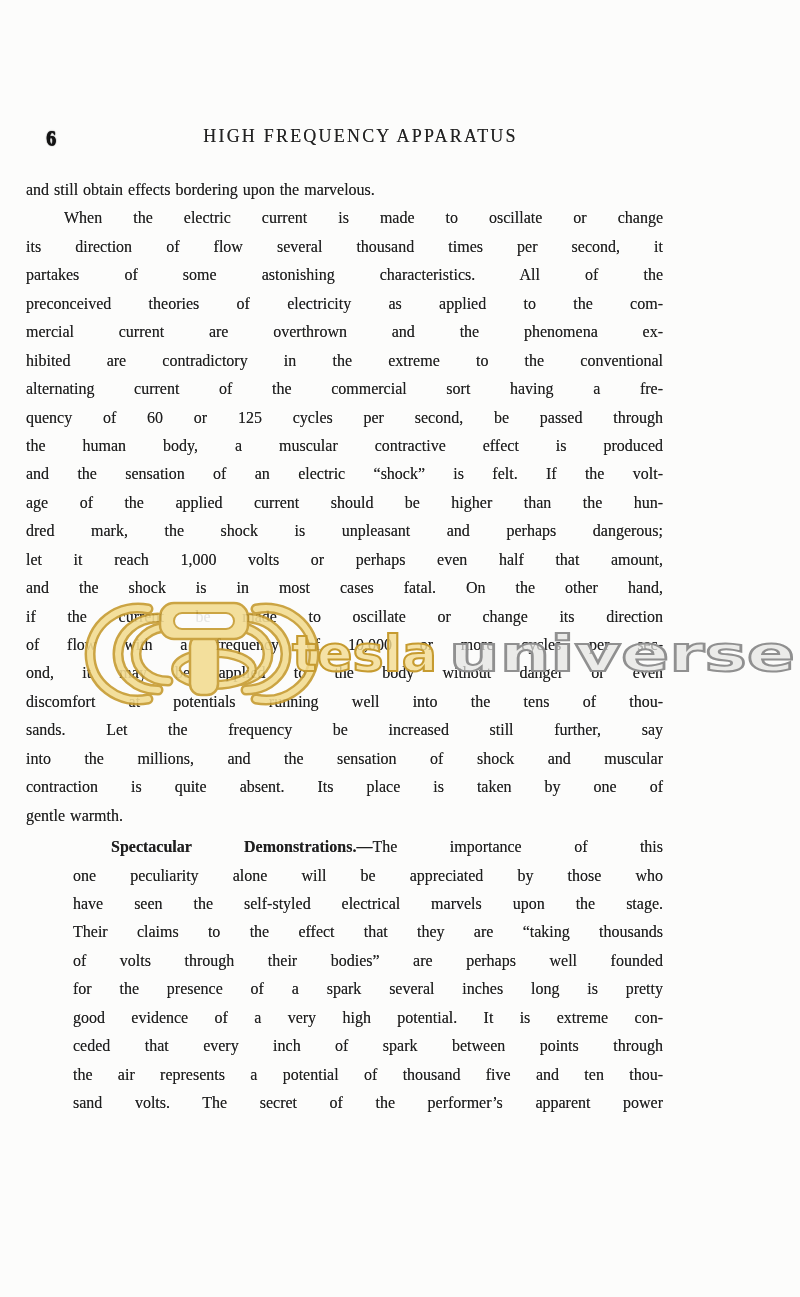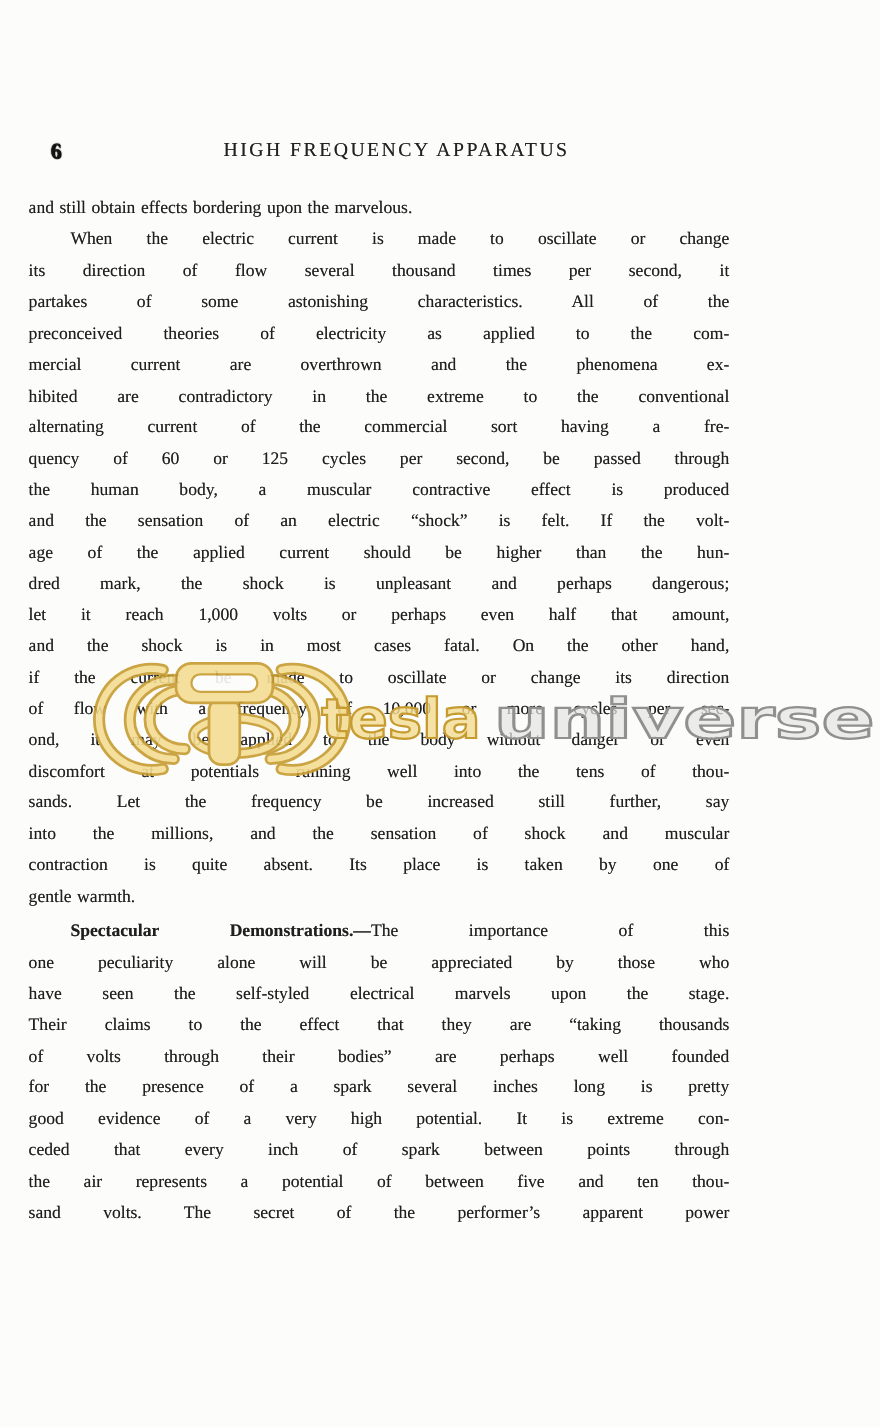--- a/index.html
+++ b/index.html
@@ -58,20 +58,21 @@
   .line.j {
     text-align: justify;
     text-align-last: justify;
     text-justify: inter-word;
   }
   .line.indent {
     text-indent: 38px;
   }
   .para3 {
     margin-top: 3px;
+    margin-left: 47px;
   }
   .lead-bold {
     font-weight: 700;
   }
   .watermark {
     position: absolute;
     left: 0;
     top: 588px;
     width: 800px;
     height: 125px;
@@ -132,21 +133,21 @@
 
     <div class="para3">
       <div class="line j indent"><span class="lead-bold">Spectacular Demonstrations.—</span><span>The importance of this</span></div>
       <div class="line j">one peculiarity alone will be appreciated by those who</div>
       <div class="line j">have seen the self-styled electrical marvels upon the stage.</div>
       <div class="line j">Their claims to the effect that they are “taking thousands</div>
       <div class="line j">of volts through their bodies” are perhaps well founded</div>
       <div class="line j">for the presence of a spark several inches long is pretty</div>
       <div class="line j">good evidence of a very high potential.  It is extreme con-</div>
       <div class="line j">ceded that every inch of spark between points through</div>
-      <div class="line j">the air represents a potential of between five and ten thou-</div>
+      <div class="line j">the air represents a potential of thousand five and ten thou-</div>
       <div class="line j">sand volts.  The secret of the performer’s apparent power</div>
     </div>
 
   </div>
 
   <svg class="watermark" viewBox="0 588 800 125" xmlns="http://www.w3.org/2000/svg">
     <g opacity="0.9">
 
       <path class="wm-band-outer" d="M 148 609 A 48 46 0 1 0 148 699"></path>
       <path class="wm-band-inner" d="M 148 609 A 48 46 0 1 0 148 699"></path>

